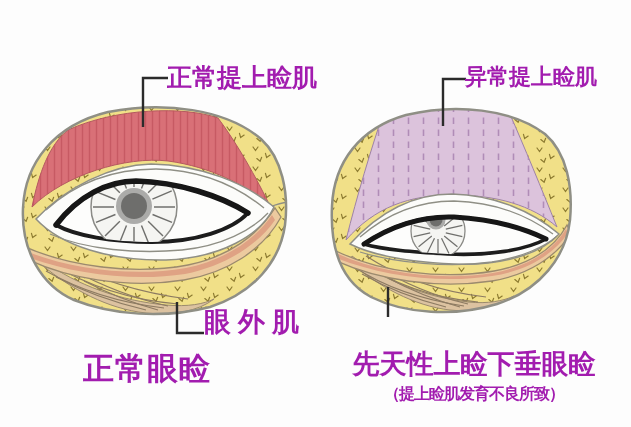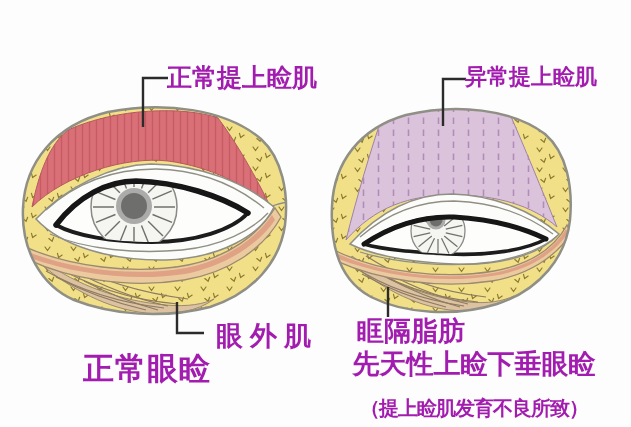--- a/index.html
+++ b/index.html
@@ -5,26 +5,26 @@
   html,body{margin:0;padding:0;background:#ffffff;}
   .canvas{position:relative;width:631px;height:427px;background:#fdfdfd;overflow:hidden;
           font-family:"Liberation Serif","DejaVu Serif",serif;}
   .art{position:absolute;}
   .art-left{left:16px;top:103px;width:280px;height:214px;}
   .art-right{left:326px;top:104px;width:248px;height:212px;}
   .leaders{position:absolute;left:0;top:0;width:631px;height:427px;pointer-events:none;}
   .lbl{position:absolute;font-weight:700;color:#a21caf;white-space:nowrap;line-height:1.1;}
   #lbl-left-top{left:167px;top:64px;font-size:25px;}
   #lbl-right-top{left:465px;top:65px;font-size:22px;}
-  #lbl-left-bottom{left:204px;top:322px;font-size:27px;letter-spacing:7px;margin-left:12px;}
+  #lbl-left-bottom{left:204px;top:308px;font-size:27px;letter-spacing:7px;}
   #lbl-right-bottom{left:357px;top:317px;font-size:27px;}
   #caption-left{left:83px;top:352px;font-size:31px;letter-spacing:1px;}
   #caption-right{left:324px;top:350px;width:300px;text-align:center;}
   #caption-right .cap1{font-size:27px;}
-  #caption-right .cap2{font-size:20px;letter-spacing:-1px;margin-top:17px;}
+  #caption-right .cap2{font-size:16px;letter-spacing:-1px;margin-top:5px;}
   .fatmark{fill:none;stroke:#8d7b30;stroke-width:1.2;stroke-linecap:round;}
   .contour{fill:none;stroke:#8f8f85;stroke-width:1.3;}
   .fanstripe{fill:none;stroke:#8d7b62;stroke-width:1.2;}
 </style>
 </head>
 <body>
 
 <div class="canvas">
 
   <svg class="art art-left" viewBox="0 0 280 214">
@@ -177,20 +177,19 @@
   <svg class="leaders" viewBox="0 0 631 427">
     <path d="M143,127 L143,78 L168,78" fill="none" stroke="#2b2b2b" stroke-width="2.4"></path>
     <path d="M443,126 L443,79 L466,79" fill="none" stroke="#2b2b2b" stroke-width="2.4"></path>
     <path d="M177,302 L177,333 L204,333" fill="none" stroke="#2b2b2b" stroke-width="2.4"></path>
     <path d="M388,287 L388,317" fill="none" stroke="#2b2b2b" stroke-width="2.4"></path>
   </svg>
 
   <div class="lbl" id="lbl-left-top">正常提上睑肌</div>
   <div class="lbl" id="lbl-right-top">异常提上睑肌</div>
   <div class="lbl" id="lbl-left-bottom">眼外肌</div>
-  <div class="lbl" id="lbl-right-bottom">眶隔脂肪</div>
   <div class="lbl" id="caption-left">正常眼睑</div>
   <div class="lbl" id="caption-right">
     <div class="cap1">先天性上睑下垂眼睑</div>
     <div class="cap2">（提上睑肌发育不良所致）</div>
   </div>
 
 </div>
 
 </body></html>

